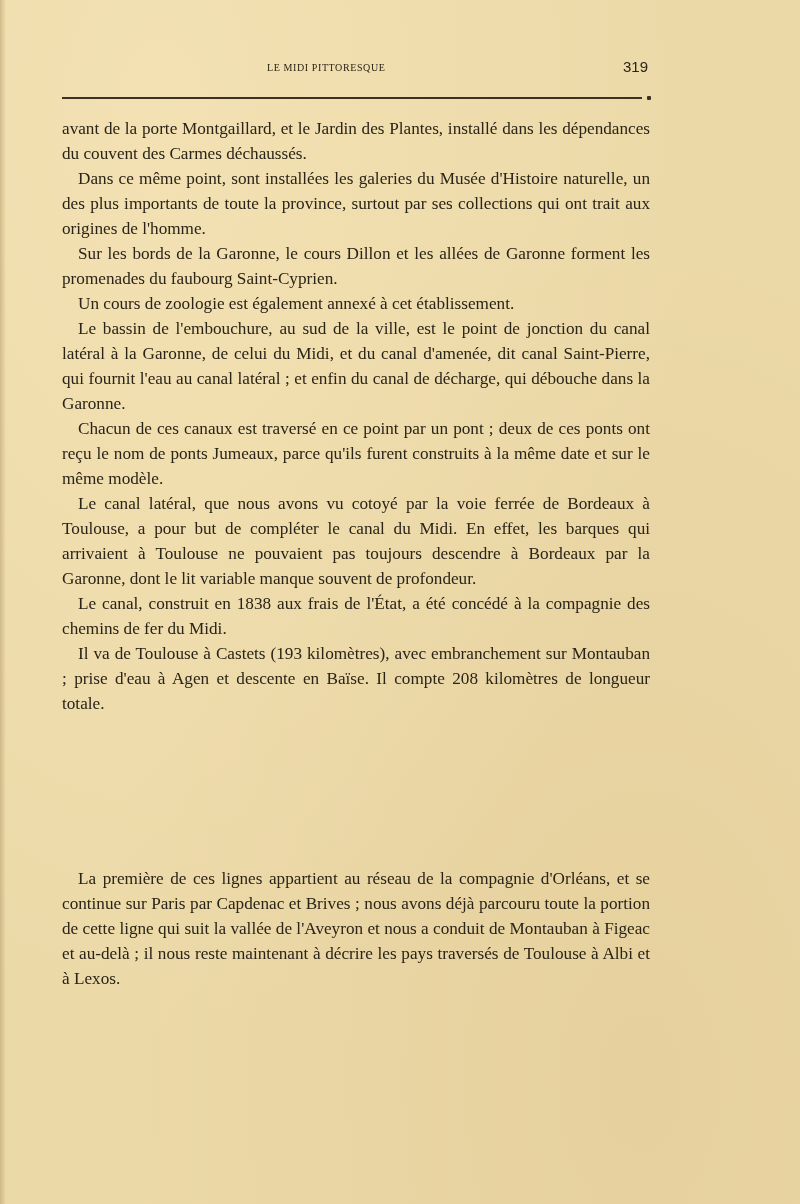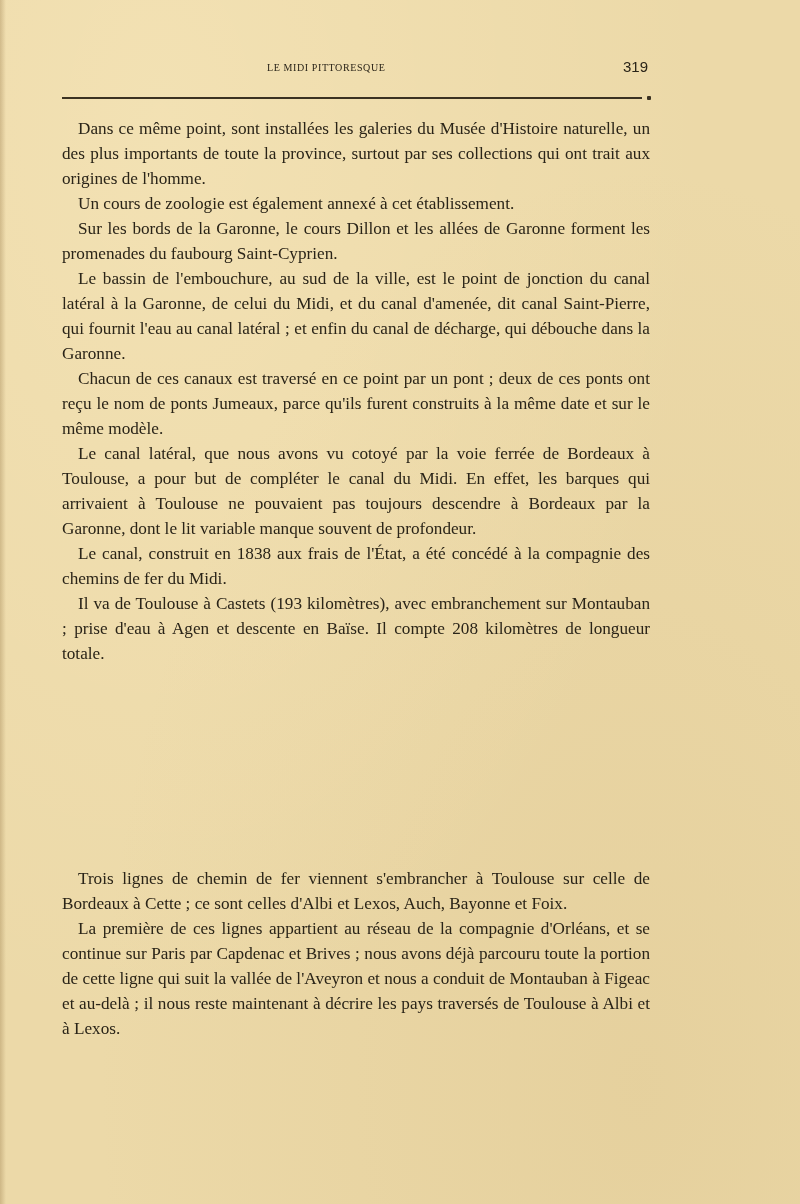--- a/index.html
+++ b/index.html
@@ -117,28 +117,28 @@
   <div class="left-shadow"></div>
 
   <div class="running-head">
     <span class="running-title">LE MIDI PITTORESQUE</span>
     <span class="page-number">319</span>
   </div>
   <div class="rule"></div>
   <div class="rule-dot"></div>
 
   <div class="body-text">
+    <p class="para noindent">avant de la porte Montgaillard, et le Jardin des Plantes, installé dans les dépendances du couvent des Carmes déchaussés.</p>
     <p class="para">Dans ce même point, sont installées les galeries du Musée d'Histoire naturelle, un des plus importants de toute la province, surtout par ses collections qui ont trait aux origines de l'homme.</p>
+    <p class="para">Sur les bords de la Garonne, le cours Dillon et les allées de Garonne forment les promenades du faubourg Saint-Cyprien.</p>
     <p class="para">Un cours de zoologie est également annexé à cet établissement.</p>
-    <p class="para">Sur les bords de la Garonne, le cours Dillon et les allées de Garonne forment les promenades du faubourg Saint-Cyprien.</p>
     <p class="para">Le bassin de l'embouchure, au sud de la ville, est le point de jonction du canal latéral à la Garonne, de celui du Midi, et du canal d'amenée, dit canal Saint-Pierre, qui fournit l'eau au canal latéral ; et enfin du canal de décharge, qui débouche dans la Garonne.</p>
     <p class="para">Chacun de ces canaux est traversé en ce point par un pont ; deux de ces ponts ont reçu le nom de ponts Jumeaux, parce qu'ils furent construits à la même date et sur le même modèle.</p>
     <p class="para">Le canal latéral, que nous avons vu cotoyé par la voie ferrée de Bordeaux à Toulouse, a pour but de compléter le canal du Midi. En effet, les barques qui arrivaient à Toulouse ne pouvaient pas toujours descendre à Bordeaux par la Garonne, dont le lit variable manque souvent de profondeur.</p>
     <p class="para">Le canal, construit en 1838 aux frais de l'État, a été concédé à la compagnie des chemins de fer du Midi.</p>
     <p class="para">Il va de Toulouse à Castets (193 kilomètres), avec embranchement sur Montauban ; prise d'eau à Agen et descente en Baïse. Il compte 208 kilomètres de longueur totale.</p>
   </div>
 
 
   <div class="body-text-2">
-    <p class="para">Trois lignes de chemin de fer viennent s'embrancher à Toulouse sur celle de Bordeaux à Cette ; ce sont celles d'Albi et Lexos, Auch, Bayonne et Foix.</p>
     <p class="para">La première de ces lignes appartient au réseau de la compagnie d'Orléans, et se continue sur Paris par Capdenac et Brives ; nous avons déjà parcouru toute la portion de cette ligne qui suit la vallée de l'Aveyron et nous a conduit de Montauban à Figeac et au-delà ; il nous reste maintenant à décrire les pays traversés de Toulouse à Albi et à Lexos.</p>
   </div>
 </div>
 
 </body></html>

